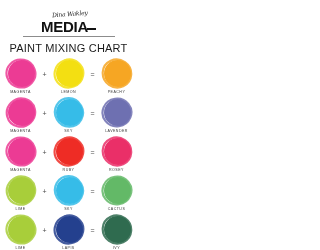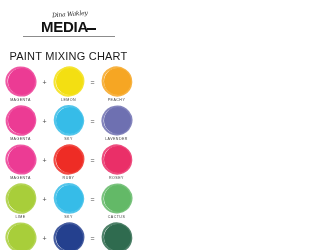--- a/index.html
+++ b/index.html
@@ -65,21 +65,21 @@
     height: 1px;
     background: #8c8c8c;
     margin: 2px auto 0 auto;
   }
   .chart-title {
     font-family: "Liberation Sans", sans-serif;
     font-size: 11px;
     line-height: 12px;
     letter-spacing: 0.2px;
     color: #1a1a1a;
-    margin-top: 13px;
+    margin-top: 5px;
     white-space: nowrap;
   }
 
   
   .rows {
     margin-top: 4px;
   }
   .mix-row {
     display: flex;
     align-items: flex-start;

